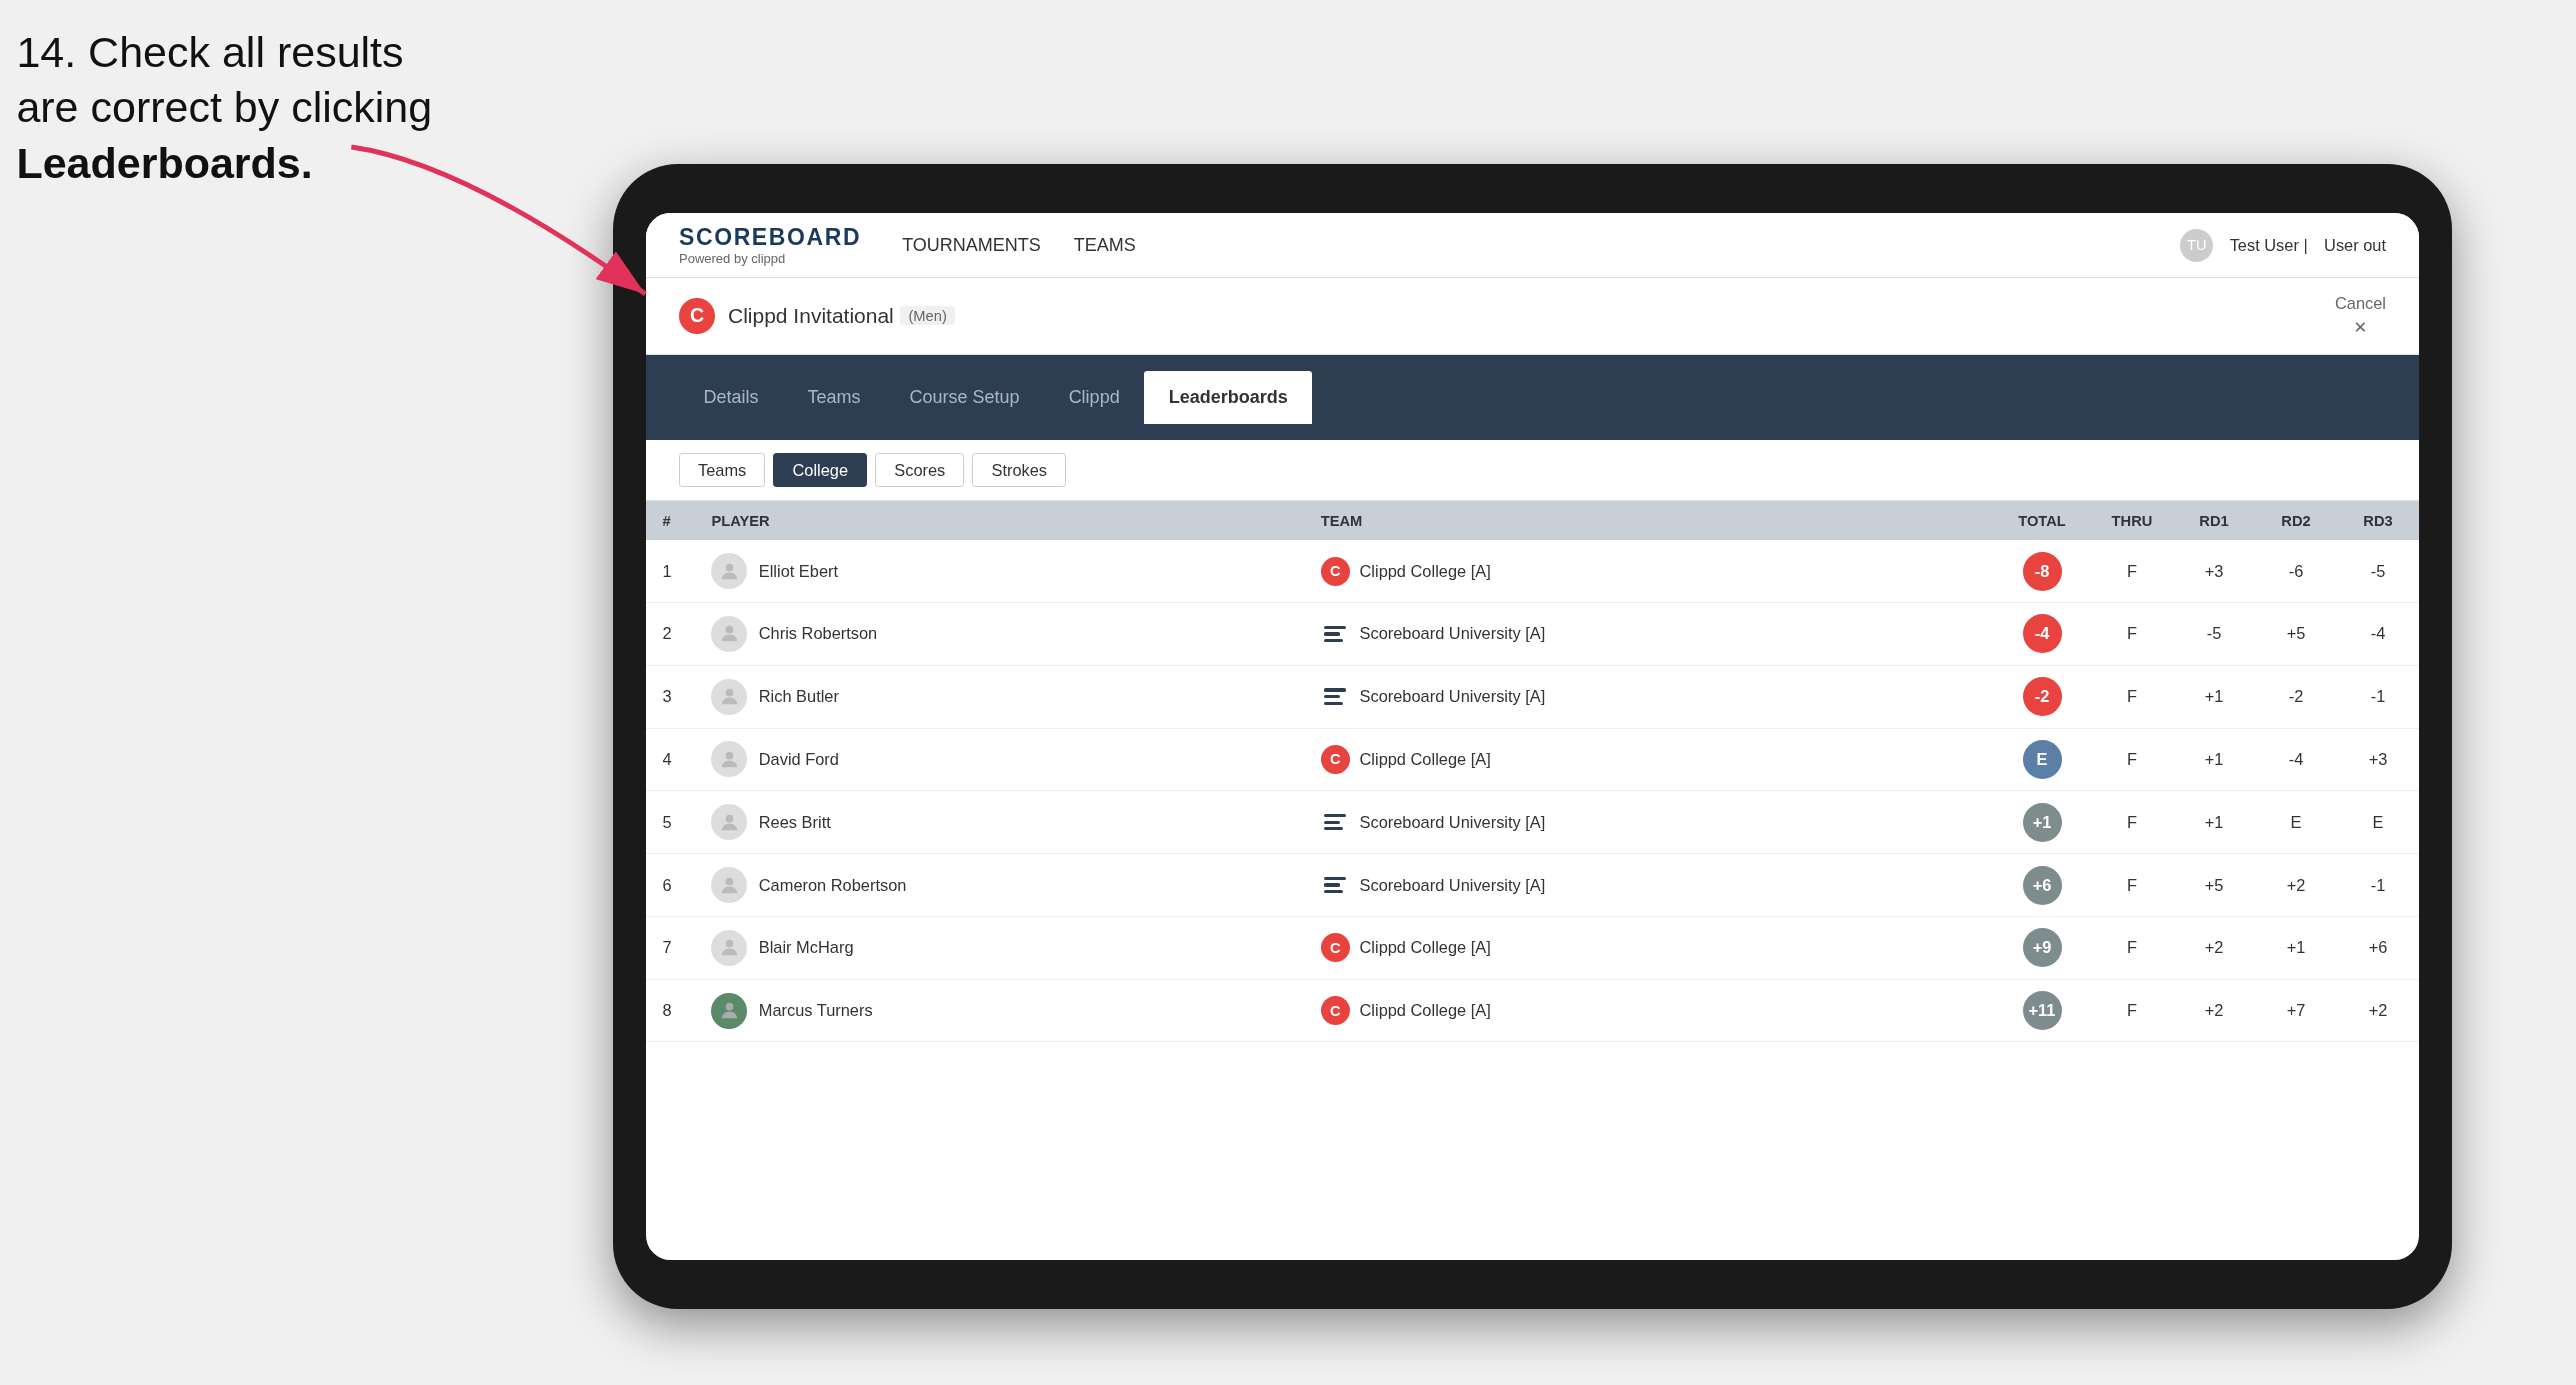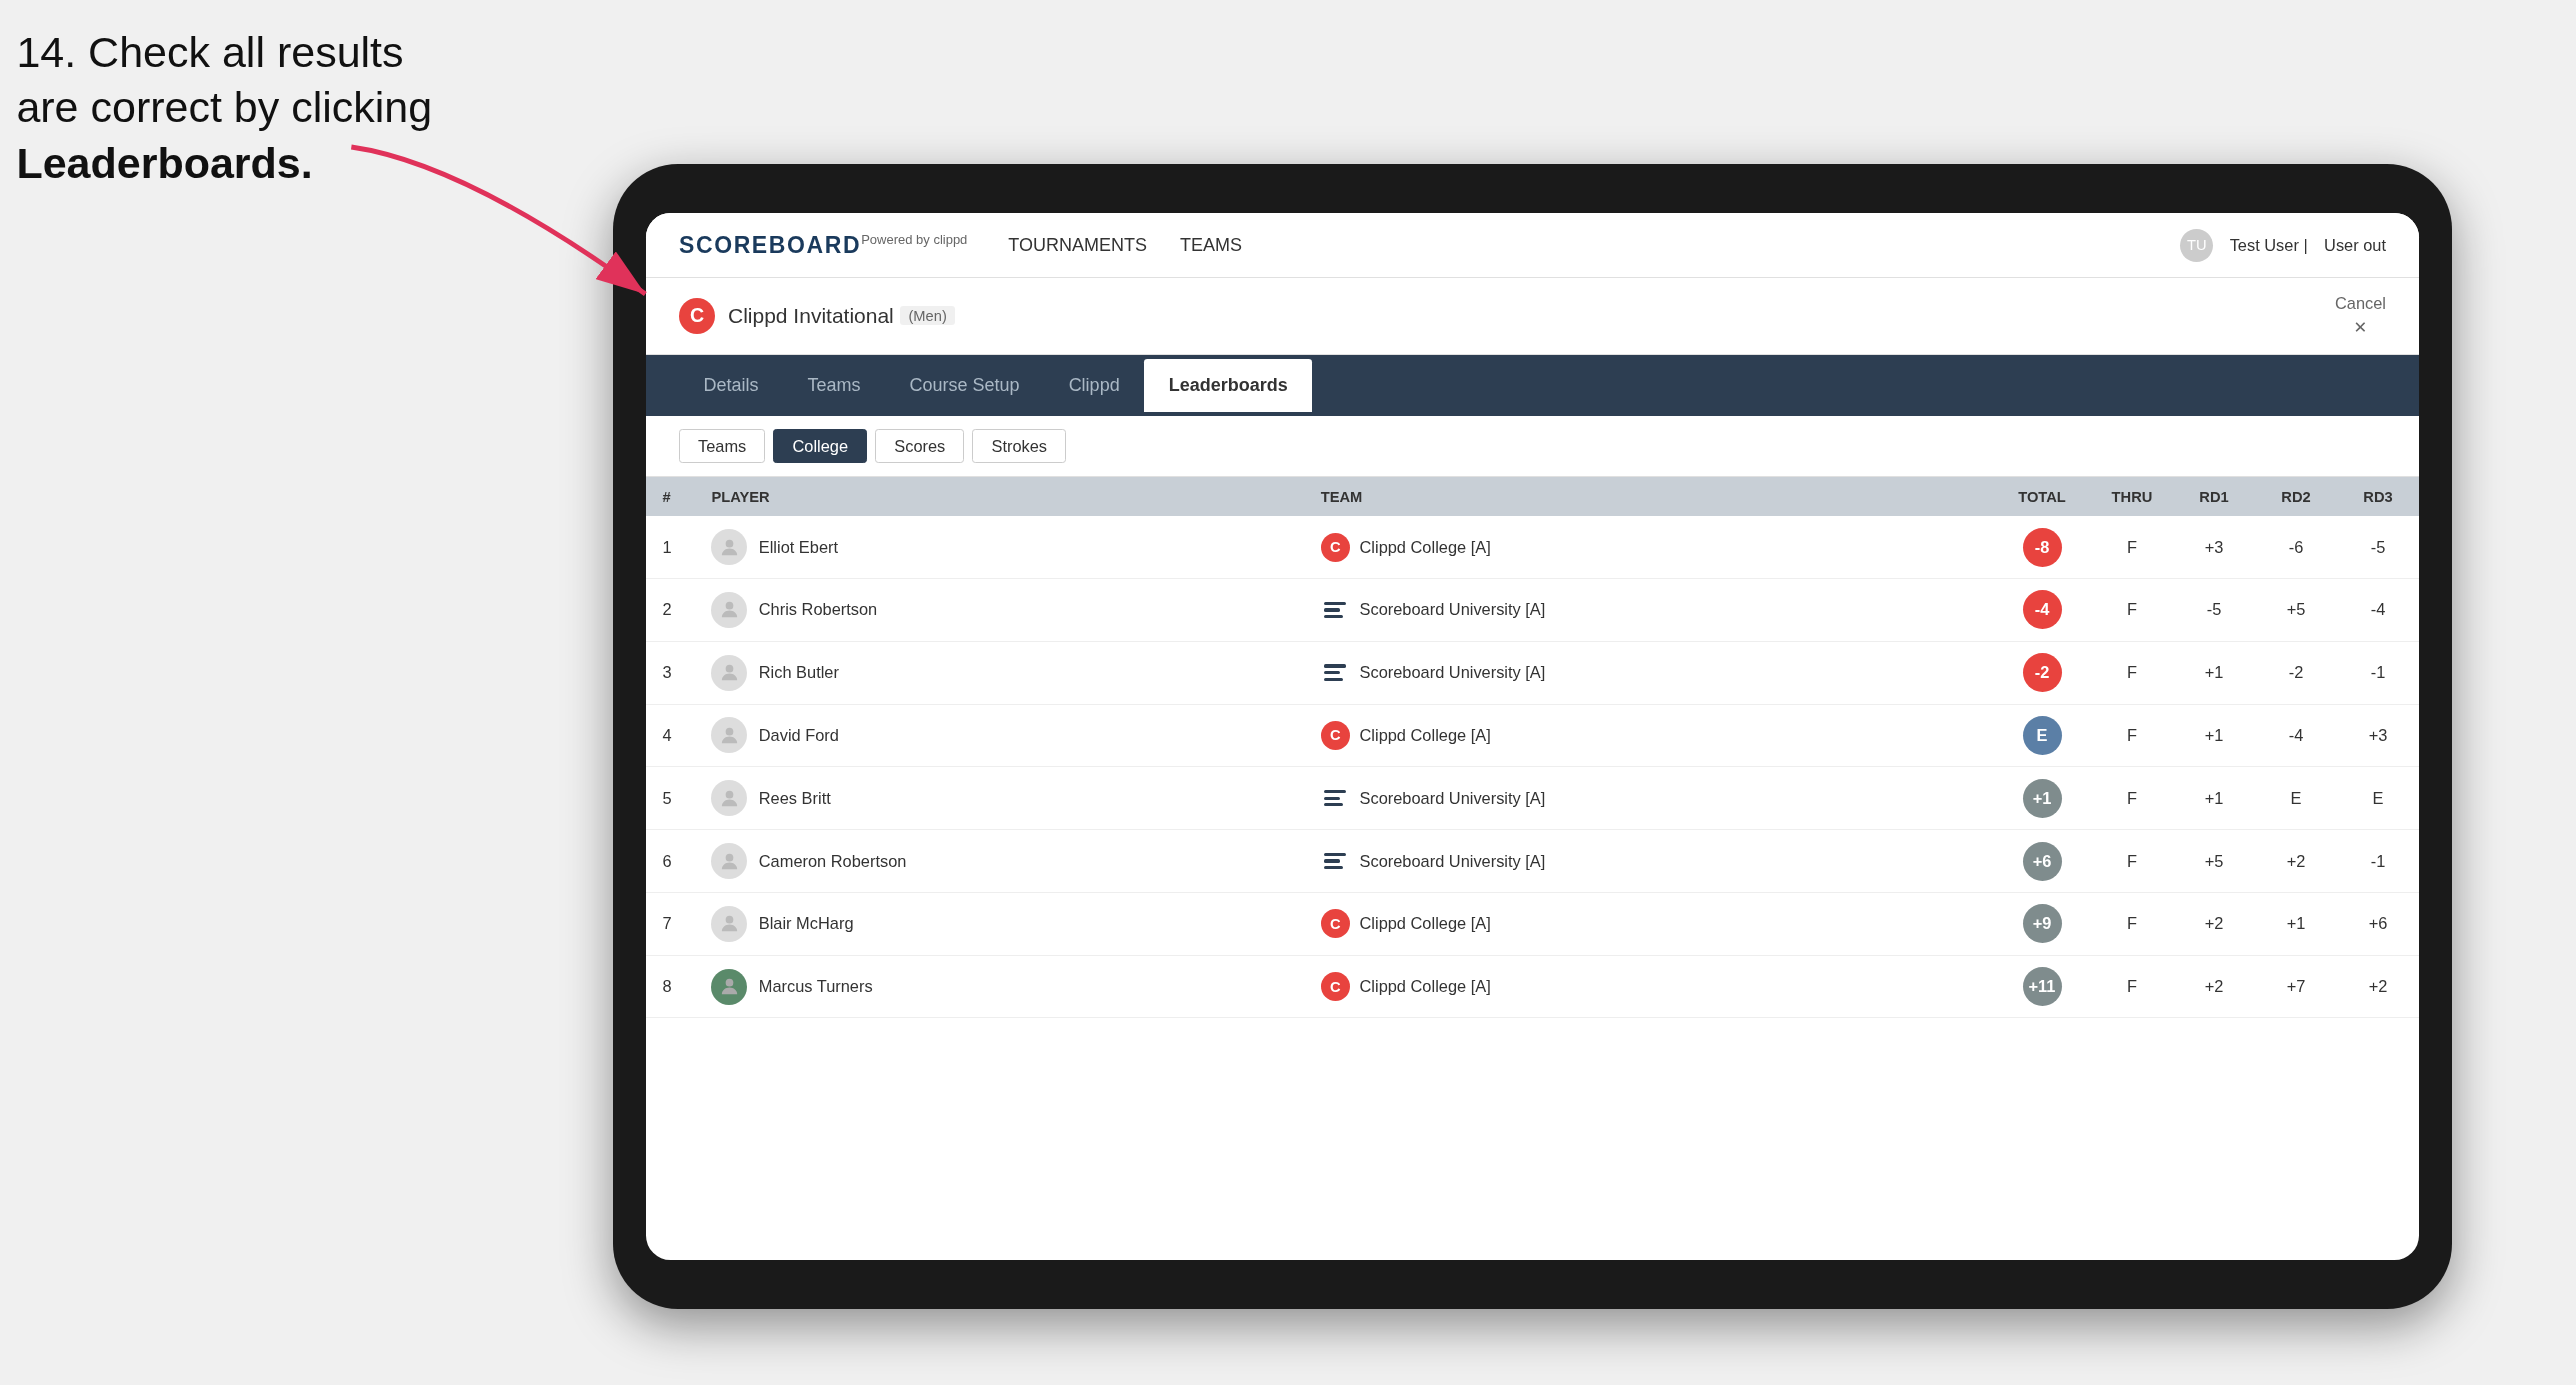--- a/index.html
+++ b/index.html
@@ -64,21 +64,21 @@
       border-bottom: 0.8px solid #e0e0e0;
       display: flex;
       align-items: center;
       padding: 0 33px;
       height: 65px;
       flex-shrink: 0;
     }
 
     .logo-area {
       display: flex;
-      flex-direction: row;
+      flex-direction: column;
       margin-right: 41px;
     }
 
     .logo-text {
       font-size: 23px;
       font-weight: 900;
       color: #1a3a5c;
       letter-spacing: 1.6px;
     }
 
@@ -175,21 +175,21 @@
       display: flex;
       align-items: center;
       gap: 4.9px;
       flex-direction: column;
     }
 
     
     .tab-bar {
       background: #2d3e52;
       display: flex;
-      padding: 4px 33px;
+      padding: 16px 33px;
       flex-shrink: 0;
     }
 
     .tab-item {
       padding: 16.4px 24.5px;
       font-size: 18px;
       color: #aab8c5;
       cursor: pointer;
     }
 

